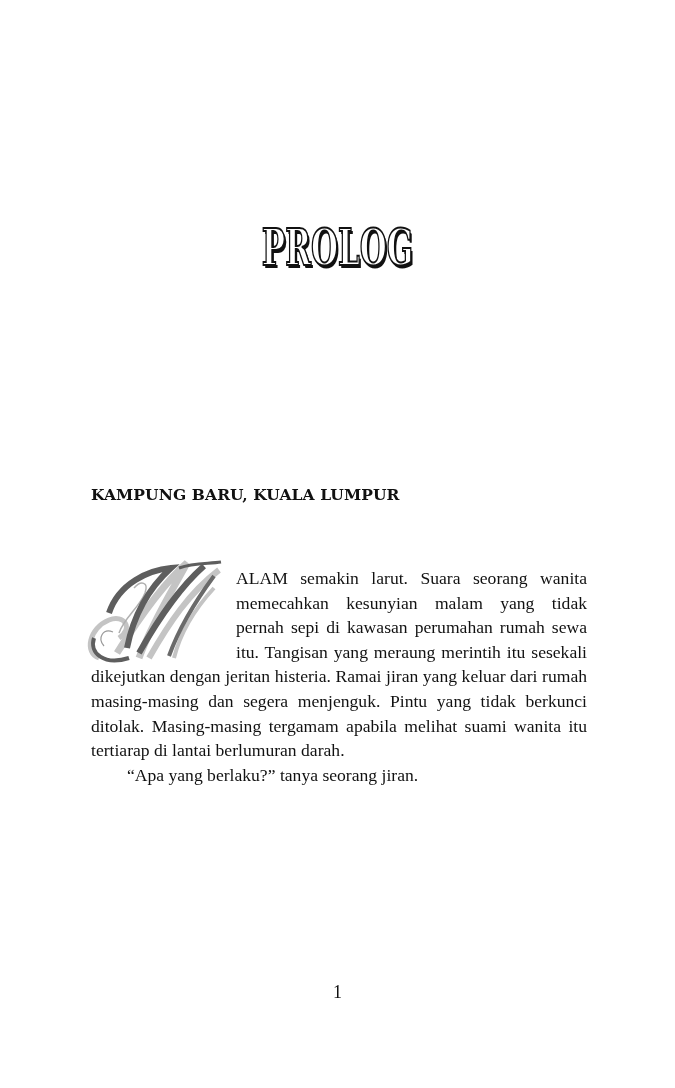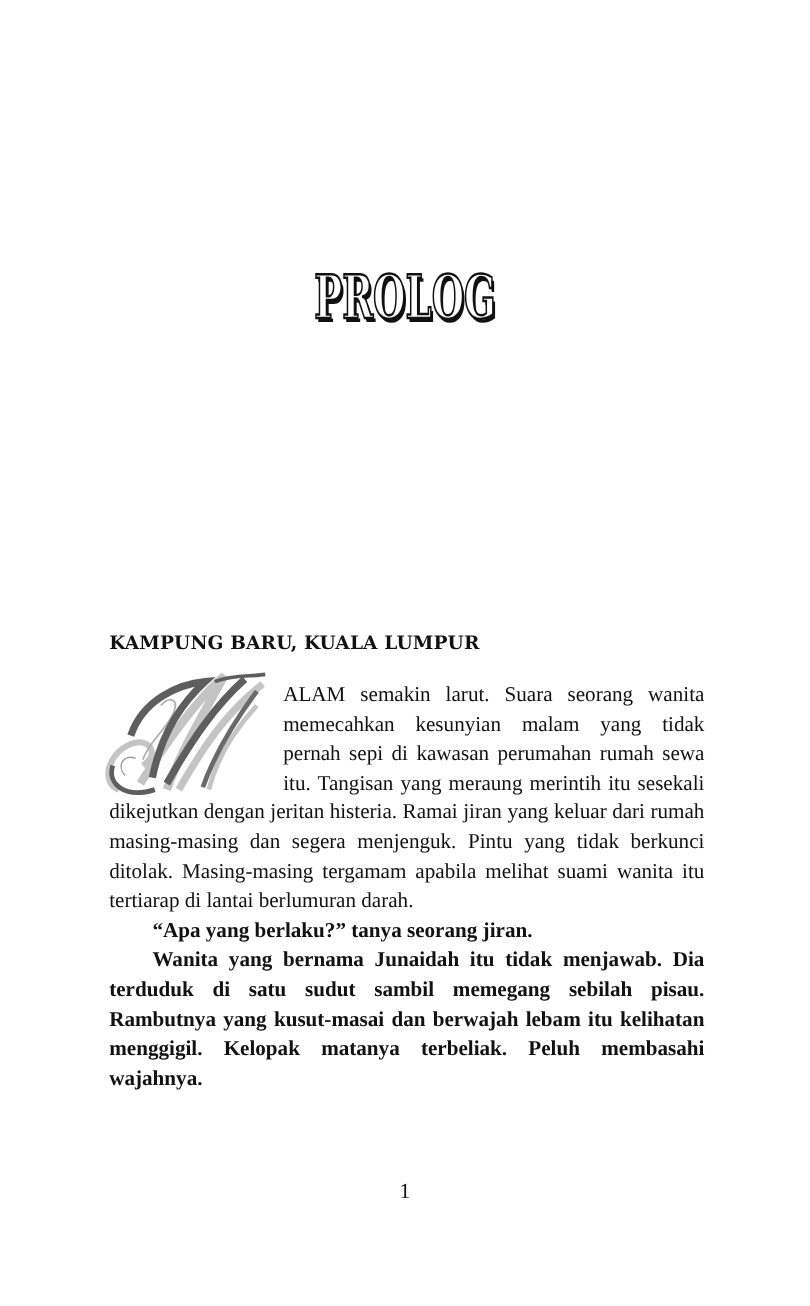--- a/index.html
+++ b/index.html
@@ -7,37 +7,37 @@
            font-family: "DejaVu Serif", "Liberation Serif", serif; color: #111; }
     .title {
       position: absolute; left: 0; width: 675px; top: 218px; text-align: center;
       font-family: "DejaVu Serif", serif; font-weight: bold; font-size: 50px;
       letter-spacing: 0px; color: #fff;
       -webkit-text-stroke: 2px #111;
       text-shadow: 3px 3px 0 #111;
       transform: scaleX(0.62); transform-origin: center; line-height: 60px;
     }
     .location {
-      position: absolute; left: 91px; top: 526px;
+      position: absolute; left: 91px; top: 485px;
       font-family: "DejaVu Serif", serif; font-weight: bold; font-size: 15.5px;
       letter-spacing: 0.1px;
     }
     .body {
       position: absolute; left: 91px; top: 566px; width: 496px;
       font-family: "Liberation Serif", serif; font-size: 17.6px; line-height: 24.6px;
       text-align: justify; text-justify: inter-word;
     }
     .dropcap {
       float: left; width: 136px; height: 98px; margin-right: 9px; margin-top: 0px;
       position: relative;
     }
     .dropcap svg { position: absolute; left: -12px; top: -8px; }
     .lead { font-weight: normal; }
     p { margin: 0; }
-    p.indent { text-indent: 36px; font-weight: bold; }
+    p.indent { text-indent: 36px; }
     .pagenum {
       position: absolute; left: 0; width: 675px; top: 982px; text-align: center;
       font-family: "Liberation Serif", serif; font-size: 18px;
     }
   </style>
 </head>
 <body>
 
 <div class="title">PROLOG</div>
 
@@ -56,16 +56,15 @@
 
       <path d="M30 55 C40 25 70 12 92 10 C70 30 55 55 48 90" fill="none" stroke="#5e5e5e" stroke-width="6"></path>
       <path d="M60 95 C80 60 100 30 125 8" fill="none" stroke="#5e5e5e" stroke-width="6"></path>
       <path d="M90 98 C100 70 115 45 135 18" fill="none" stroke="#6a6a6a" stroke-width="4"></path>
       <path d="M15 80 C10 95 25 108 50 100" fill="none" stroke="#5e5e5e" stroke-width="4"></path>
       <path d="M100 10 C115 4 130 6 142 4" fill="none" stroke="#5e5e5e" stroke-width="3"></path>
     </svg>
   </div>
   <p><span class="lead">ALAM</span><span> semakin larut. Suara seorang wanita memecahkan kesunyian malam yang tidak pernah sepi di kawasan perumahan rumah sewa itu. Tangisan yang meraung merintih itu sesekali dikejutkan dengan jeritan histeria. Ramai jiran yang keluar dari rumah masing-masing dan segera men­jenguk. Pintu yang tidak berkunci ditolak. Masing-masing tergamam apabila melihat suami wanita itu tertiarap di lan­tai berlumuran darah.</span></p>
   <p class="indent">“Apa yang berlaku?” tanya seorang jiran.</p>
-  <p class="indent">Wanita yang bernama Junaidah itu tidak menjawab. Dia terduduk di satu sudut sambil memegang sebilah pisau. Rambutnya yang kusut-masai dan berwajah lebam itu ke­lihatan menggigil. Kelopak matanya terbeliak. Peluh mem­basahi wajahnya.</p>
 </div>
 
 <div class="pagenum">1</div>
 
 </body></html>

